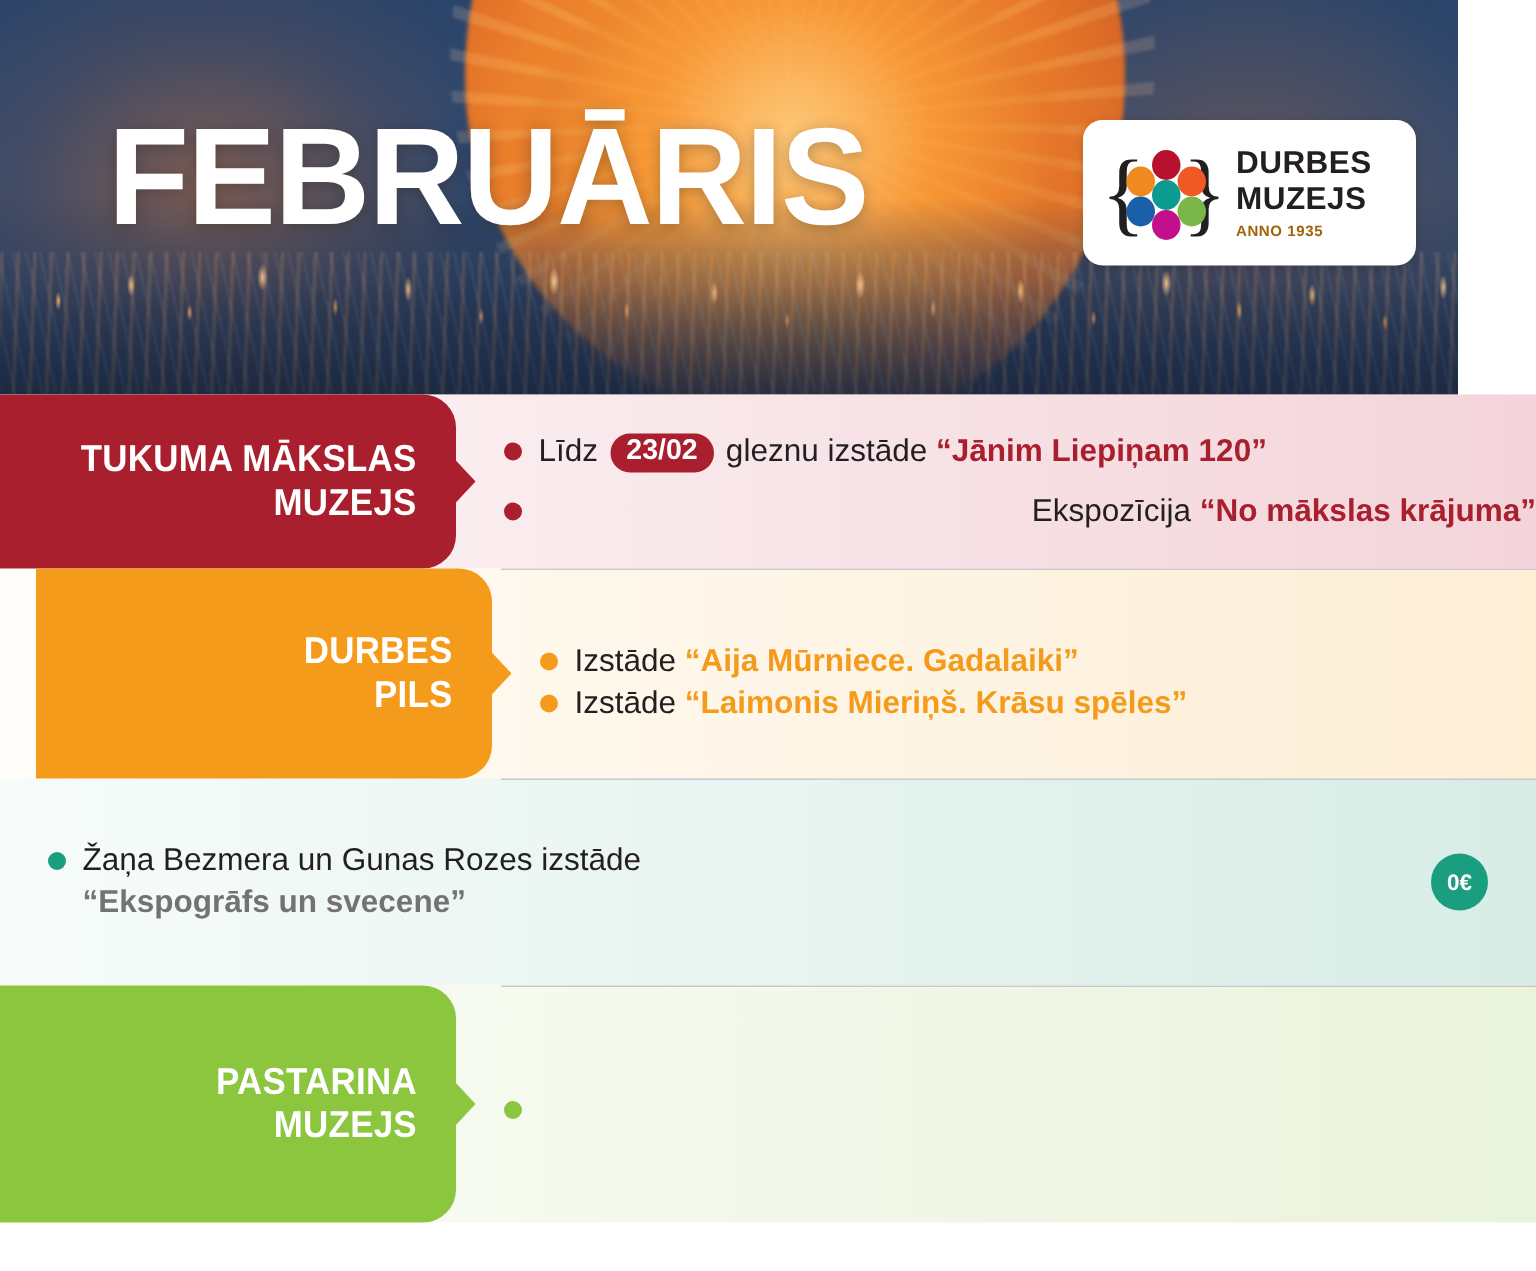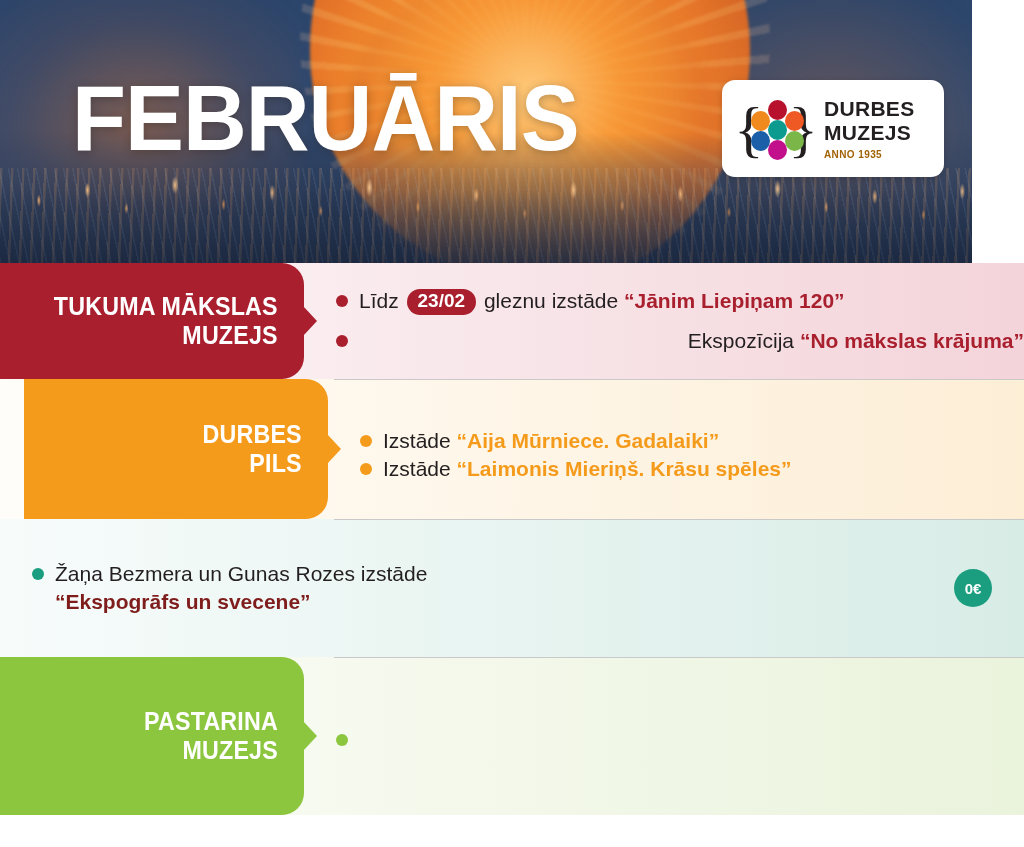--- a/index.html
+++ b/index.html
@@ -325,21 +325,21 @@
       </div>
       <div style="height: 0px; position: relative;">
         <div class="divider" style="position: relative; left: 334px; width: 690px; background: rgb(201, 201, 201);"></div>
       </div>
       <div class="row" style="height: 138px;">
         <div class="row-bg" style="background: linear-gradient(to right, rgb(247, 252, 251) 0%, rgb(216, 236, 230) 100%);"></div>
         <div class="row-inner">
           <div class="items">
             <div class="item" style="margin-top: 0px;">
               <span class="bullet" style="background: rgb(26, 158, 127);"></span>
-              <div class="itxt"><span class="plain">Žaņa Bezmera un Gunas Rozes izstāde </span><br><span class="accent" style="color: #7f1d1d; margin-top: 24px;">“Ekspogrāfs un svecene”</span></div>
+              <div class="itxt"><span class="plain">Žaņa Bezmera un Gunas Rozes izstāde </span><br><span class="accent" style="color: #737373; margin-top: 24px;">“Ekspogrāfs un svecene”</span></div>
             </div>
           </div>
         </div>
         <div class="freebadge" style="background: rgb(26, 158, 127);">0€</div>
       </div>
       <div style="height: 0px; position: relative;">
         <div class="divider" style="position: relative; left: 334px; width: 690px; background: rgb(201, 201, 201);"></div>
       </div>
       <div class="row" style="height: 158px;">
         <div class="row-bg" style="background: linear-gradient(to right, rgb(252, 253, 248) 0%, rgb(234, 243, 220) 100%);"></div>

